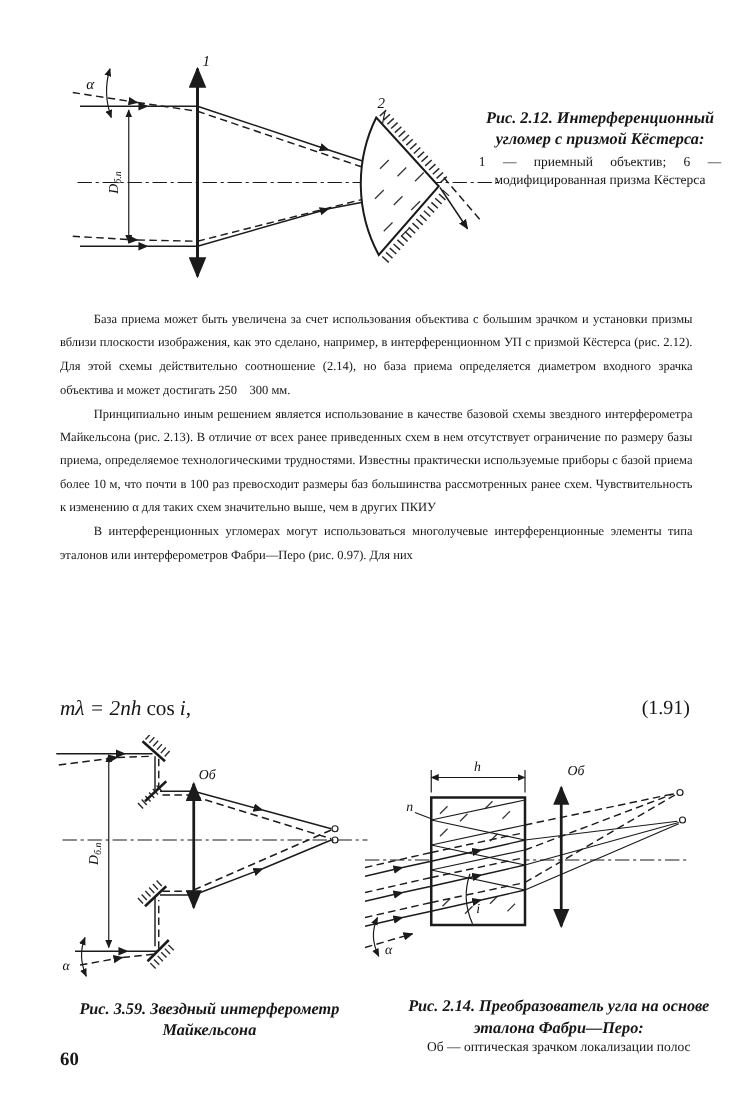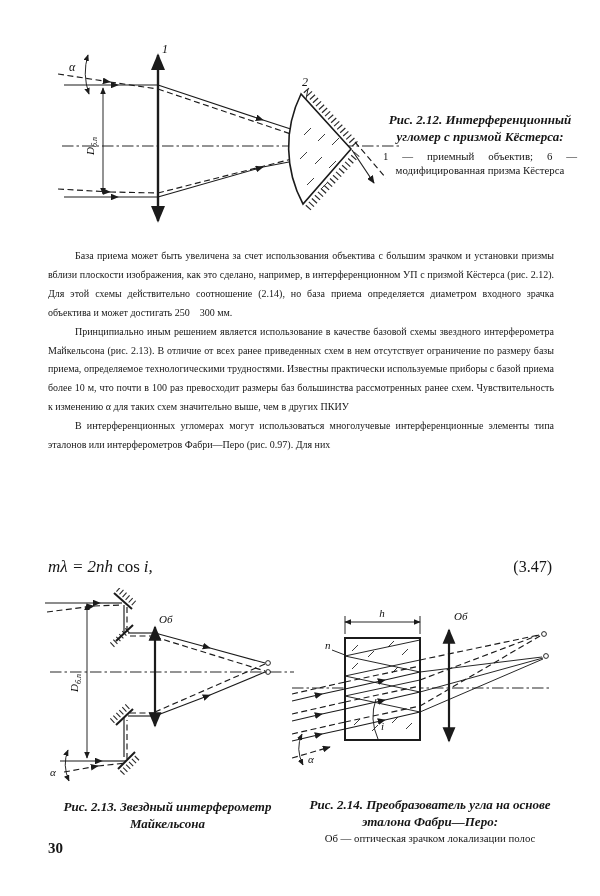--- a/index.html
+++ b/index.html
@@ -27,23 +27,23 @@
 
   .equation { position:absolute; top:557px; left:48px; width:506px;
               font-size:17px; text-align:left; font-style:italic; }
   .equation .eq-fn { font-style:normal; padding:0 4px; }
   .equation .eq-number { position:absolute; right:2px; top:1px; font-style:normal; font-size:16px; }
 
   .cap { position:absolute; font-weight:bold; font-style:italic; text-align:center; }
   .cap-title { font-size:13px; line-height:16.5px; }
   .cap-legend { font-weight:normal; font-style:normal; font-size:10.8px; line-height:13.5px;
                 margin-top:5px; text-align:justify; text-align-last:center; }
-  .cap212 { left:383px; top:112px; width:194px;font-family:Liberation Serif, serif; }
+  .cap212 { left:383px; top:86px; width:194px;font-family:Liberation Serif, serif; }
   .cap213 { left:40px;  top:799px; width:255px; }
-  .cap214 { left:296px; top:797px; width:268px; }
+  .cap214 { left:313px; top:797px; width:268px; }
   .cap214 .cap-legend { margin-top:2px; }
 
   .page-number { position:absolute; left:48px; top:840px; font-weight:bold; font-size:15px; }
 </style>
 </head>
 <body>
 
 <div class="page">
 
   <svg class="fig" style="left:58px;top:42px" width="345" height="200" viewBox="0 0 345 200">
@@ -114,21 +114,21 @@
   </div>
 
   <div class="body-text">
     <p>База приема может быть увеличена за счет использования объектива с большим зрачком и установки призмы вблизи плоскости изображения, как это сделано, например, в интерференционном УП с призмой Кёстерса (рис. 2.12). Для этой схемы действительно соотношение (2.14), но база приема определяется диаметром входного зрачка объектива и может достигать 250  300 мм.</p>
     <p>Принципиально иным решением является использование в качестве базовой схемы звездного интерферометра Майкельсона (рис. 2.13). В отличие от всех ранее приведенных схем в нем отсутствует ограничение по размеру базы приема, определяемое технологическими трудностями. Известны практически используемые приборы с базой приема более 10 м, что почти в 100 раз превосходит размеры баз большинства рассмотренных ранее схем. Чувствительность к изменению α для таких схем значительно выше, чем в других ПКИУ</p>
     <p>В интерференционных угломерах могут использоваться многолучевые интерференционные элементы типа эталонов или интерферометров Фабри—Перо (рис. 0.97). Для них</p>
   </div>
 
   <div class="equation">
     <span>mλ = 2nh</span><span class="eq-fn">cos</span><span>i,</span>
-    <span class="eq-number">(3.47)</span>
+    <span class="eq-number">(1.91)</span>
   </div>
 
   <svg class="fig" style="left:42px;top:588px" width="258" height="212" viewBox="0 0 258 212">
     <defs>
       <marker id="aB" viewBox="0 0 10 8.4" refX="9" refY="4.2" markerWidth="7" markerHeight="6" orient="auto-start-reverse">
           <path d="M0,0 L10,4.2 L0,8.4 Z" fill="#1b1b1b"></path>
         </marker>
     </defs>
     <g>
       <line class="ln cline" x1="8" y1="84" x2="252" y2="84"></line>
@@ -264,21 +264,21 @@
       <path class="ln thin" d="M10,131 Q3,146 11,162" marker-start="url(#aC)" marker-end="url(#aC)"></path>
     </g>
     <text x="16" y="160" font-size="11">α</text>
     <g>
       <path class="ln thin" d="M84,96 Q77,116 86,136"></path>
     </g>
     <text x="89" y="127" font-size="11">i</text>
   </svg>
 
   <div class="cap cap213">
-    <div class="cap-title">Рис. 2.13. Звездный интерферометр Майкельсона</div>
+    <div class="cap-title">Рис. 3.59. Звездный интерферометр Майкельсона</div>
   </div>
   <div class="cap cap214">
     <div class="cap-title">Рис. 2.14. Преобразователь угла на основе эталона Фабри—Перо:</div>
     <div class="cap-legend">Об — оптическая зрачком локализации полос</div>
   </div>
 
-  <div class="page-number">30</div>
+  <div class="page-number">60</div>
 </div>
 
 </body></html>

